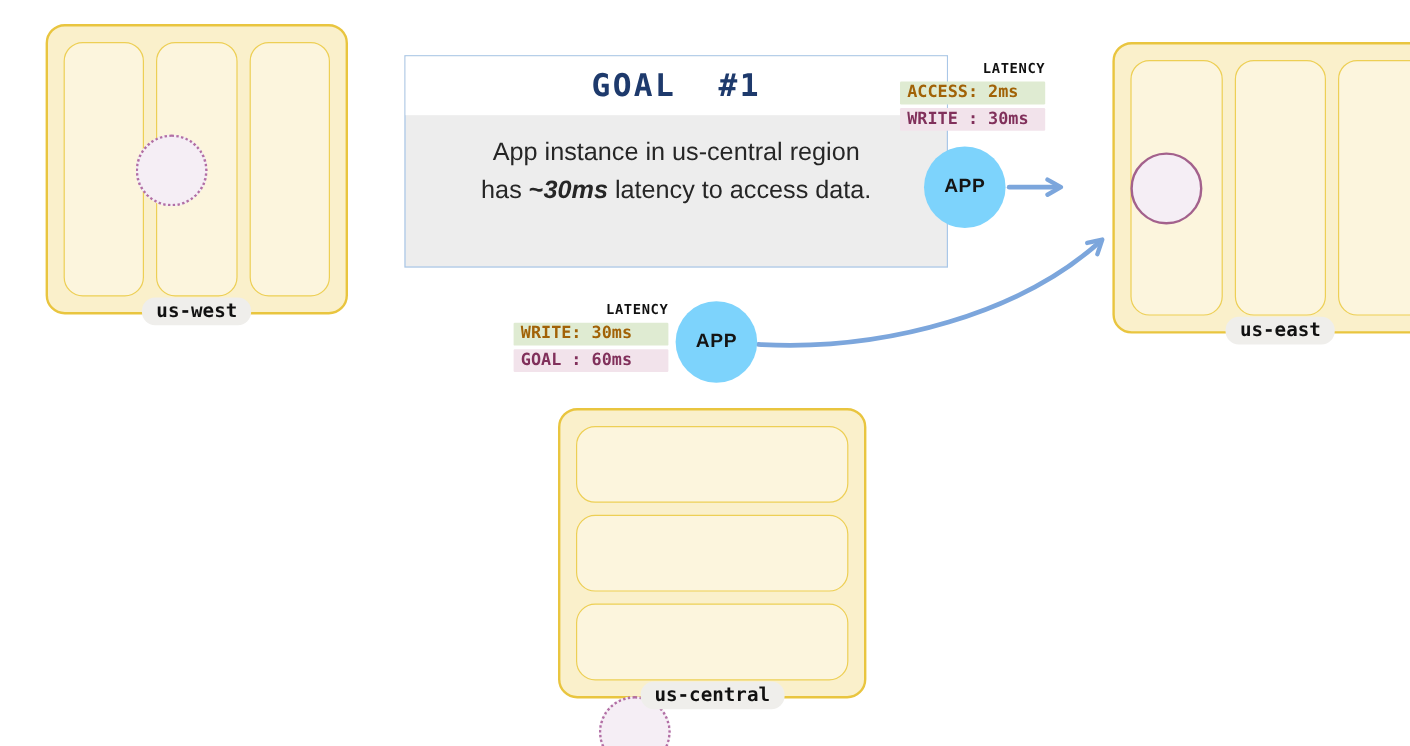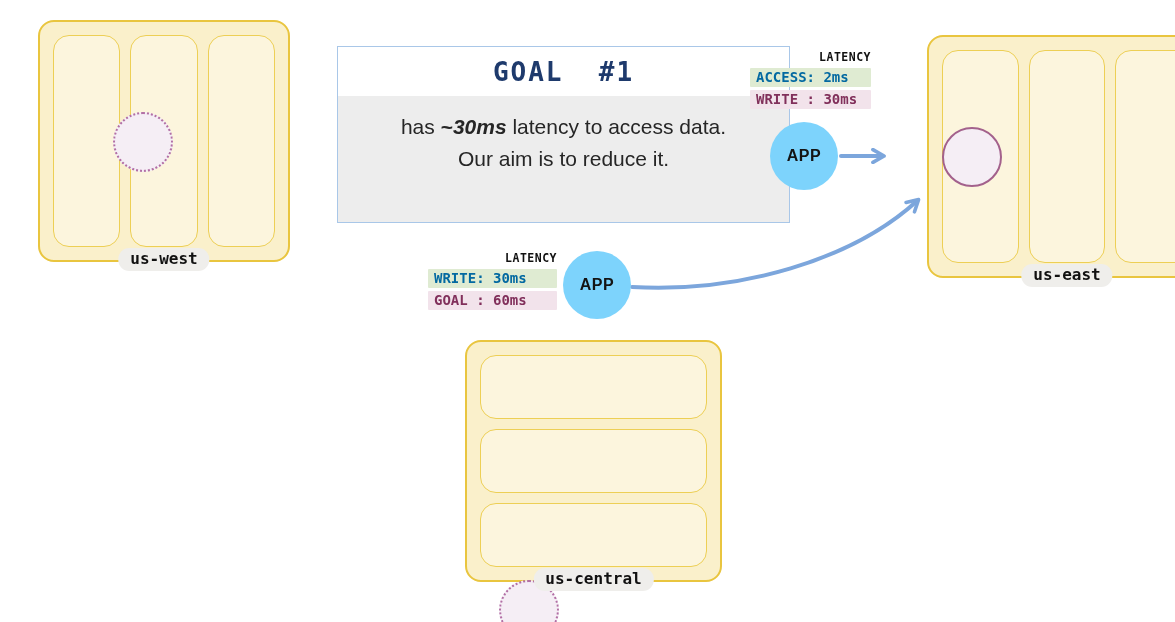--- a/index.html
+++ b/index.html
@@ -50,21 +50,21 @@
   .latency{
     position:absolute;display:flex;flex-direction:column;gap:3px;
     font-family:"DejaVu Sans Mono","Liberation Mono",monospace;font-weight:bold;
   }
   .latency .lat-title{
     text-align:right;font-size:11.5px;color:#111;letter-spacing:.5px;margin-bottom:1px;
   }
   .badge{
     font-size:14px;line-height:19px;padding:0 6px;white-space:pre;border-radius:1px;
   }
-  .badge.access{background:#DFEBD2;color:#0369a1;}
+  .badge.access{background:#DFEBD2;color:#a16207;}
   .badge.write{background:#F2E3EB;color:#81305B;}
   .lat-east{left:750px;top:50px;width:121px;}
   .lat-central{left:428px;top:251px;width:129px;}
   
   .app{
     position:absolute;width:68px;height:68px;border-radius:50%;background:#7dd3fc;
     display:flex;align-items:center;justify-content:center;
     font-weight:bold;font-size:16px;letter-spacing:.5px;color:#141414;
   }
   .app-east{left:770px;top:122px;}
@@ -110,22 +110,22 @@
         <path d="M2 1.5 L10 6 L2 10.5" fill="none" stroke="#7CA6DC" stroke-width="2.6" stroke-linecap="round" stroke-linejoin="round"></path>
       </marker>
     </defs>
     <path d="M 841 156 L 882 156" fill="none" stroke="#7CA6DC" stroke-width="4" stroke-linecap="round" marker-end="url(#head)"></path>
     <path d="M 632 287 C 740 293, 852 260, 917 201" fill="none" stroke="#7CA6DC" stroke-width="4" stroke-linecap="round" marker-end="url(#head)"></path>
   </svg>
 
   <div class="goal">
     <div class="goal-header">GOAL  #1</div>
     <div class="goal-body">
+      <div>App instance in us-central region</div>
       <div><span>has </span><span class="b">~</span><span class="bi">30ms</span><span> latency to access data.</span></div>
-      <div>Our aim is to reduce it.</div>
     </div>
   </div>
 
   <div class="latency lat-east">
     <div class="lat-title">LATENCY</div>
     <div class="badge access">ACCESS: 2ms</div>
     <div class="badge write">WRITE : 30ms</div>
   </div>
 
   <div class="latency lat-central">

